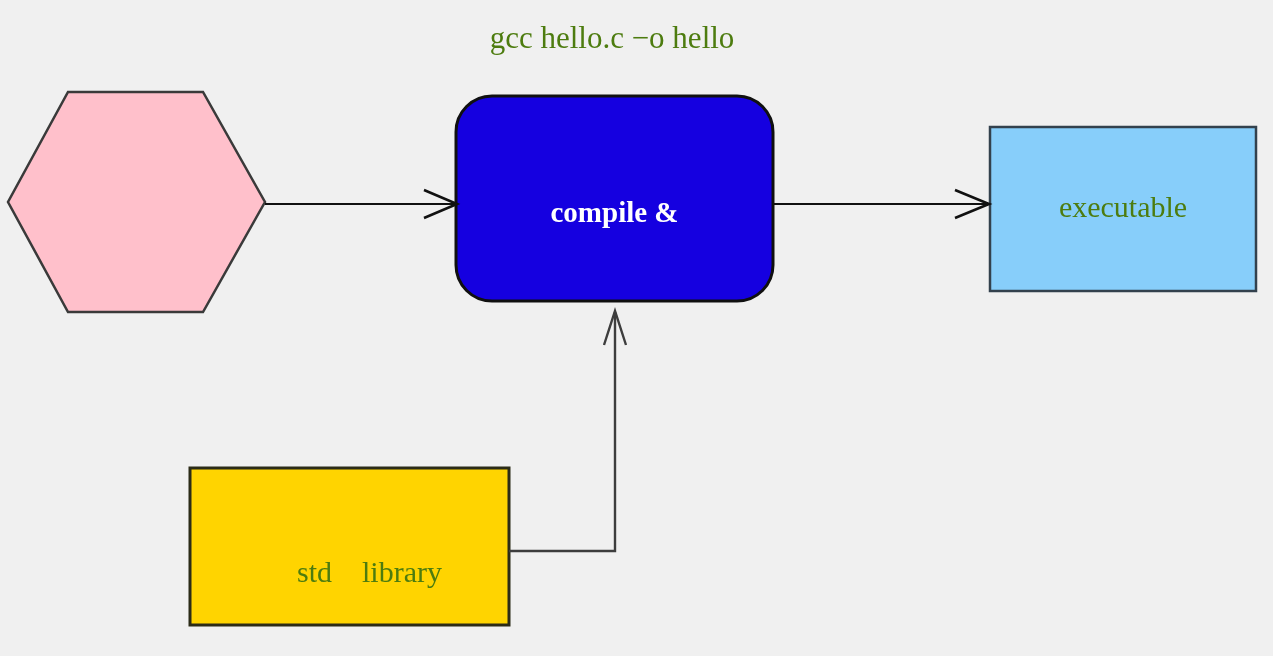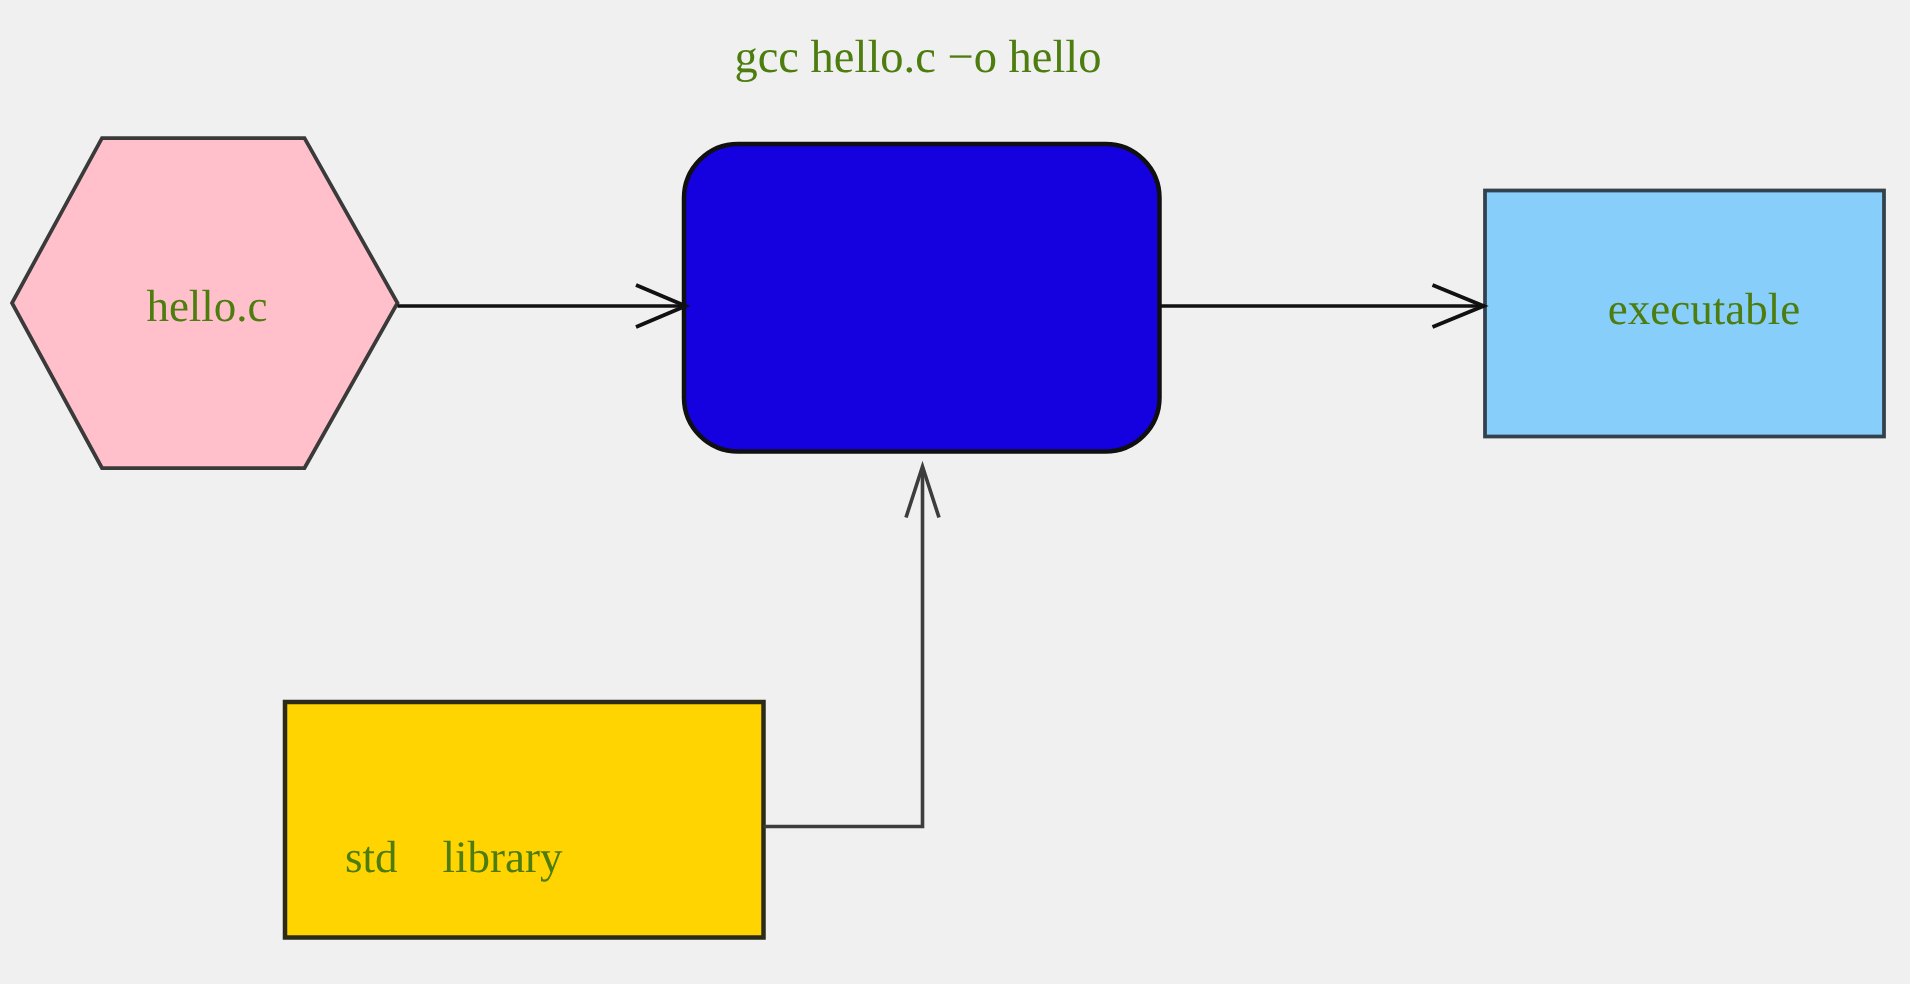--- a/index.html
+++ b/index.html
@@ -73,30 +73,29 @@
     color: #ffffff;
   }
   #label-process .ln1 { display: block; }
   #label-process .ln2 { display: block; margin-top: 40px; }
 
   #label-executable {
     left: 990px;
     top: 192px;
     width: 266px;
     font-size: 30px;
-    padding-left: 13px;
   }
 
   #label-library {
     left: 190px;
     top: 497px;
     width: 319px;
     font-size: 30px;
   }
-  #label-library .ln1 { display: block; text-align: left; padding-left: 40px; }
+  #label-library .ln1 { display: block; text-align: center; padding-left: 40px; }
 </style>
 </head>
 <body>
 
 <div id="diagram-canvas">
 
   <svg id="diagram-svg" viewBox="0 0 1273 656">
 
     <polygon points="68,92 203,92 265,202 203,312 68,312 8,202" fill="#ffc0cb" stroke="#3a3a3a" stroke-width="2.5"></polygon>
 
@@ -119,23 +118,23 @@
     <g>
       <polyline points="509,551 615,551 615,312" fill="none" stroke="#3d3d3d" stroke-width="2.4"></polyline>
       <polyline points="604,345 615,311 626,345" fill="none" stroke="#3d3d3d" stroke-width="2.4"></polyline>
     </g>
 
   </svg>
 
   <div class="lbl" id="label-command">gcc hello.c −o hello</div>
 
 
-  <div class="lbl" id="label-source">hello.c</div>
 
   <div class="lbl" id="label-process">
+    <span class="ln1">compile &amp;</span>
   </div>
 
   <div class="lbl" id="label-executable">executable</div>
 
   <div class="lbl" id="label-library">
     <span class="ln1">std    library</span>
     
   </div>
 
 </div>

